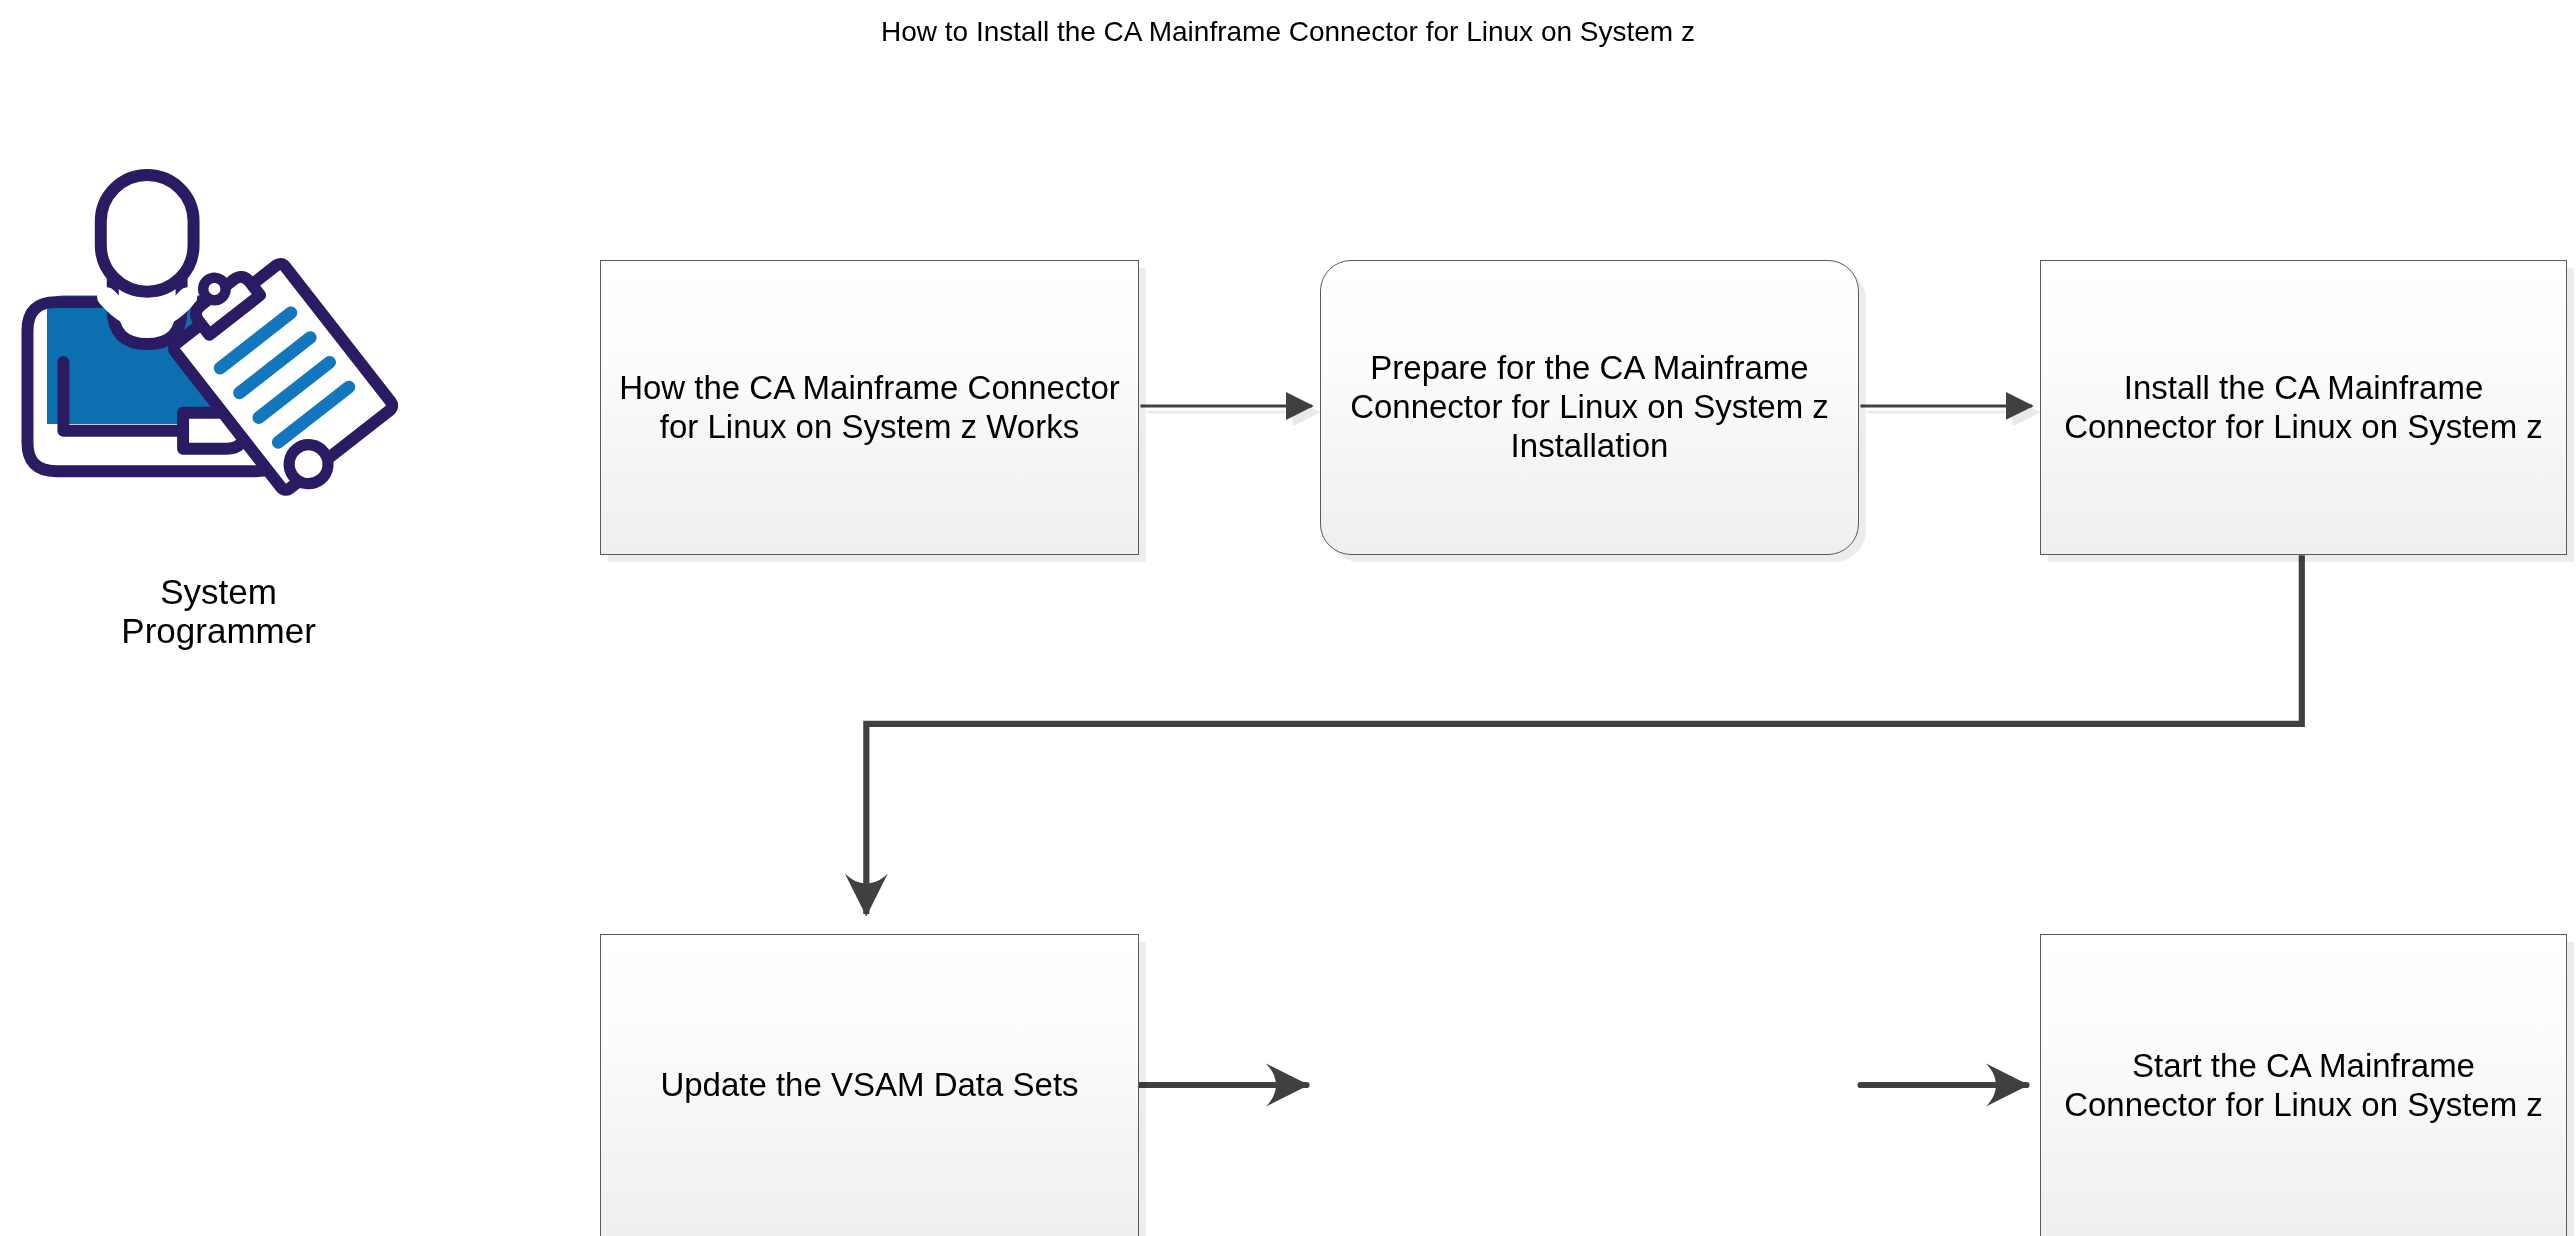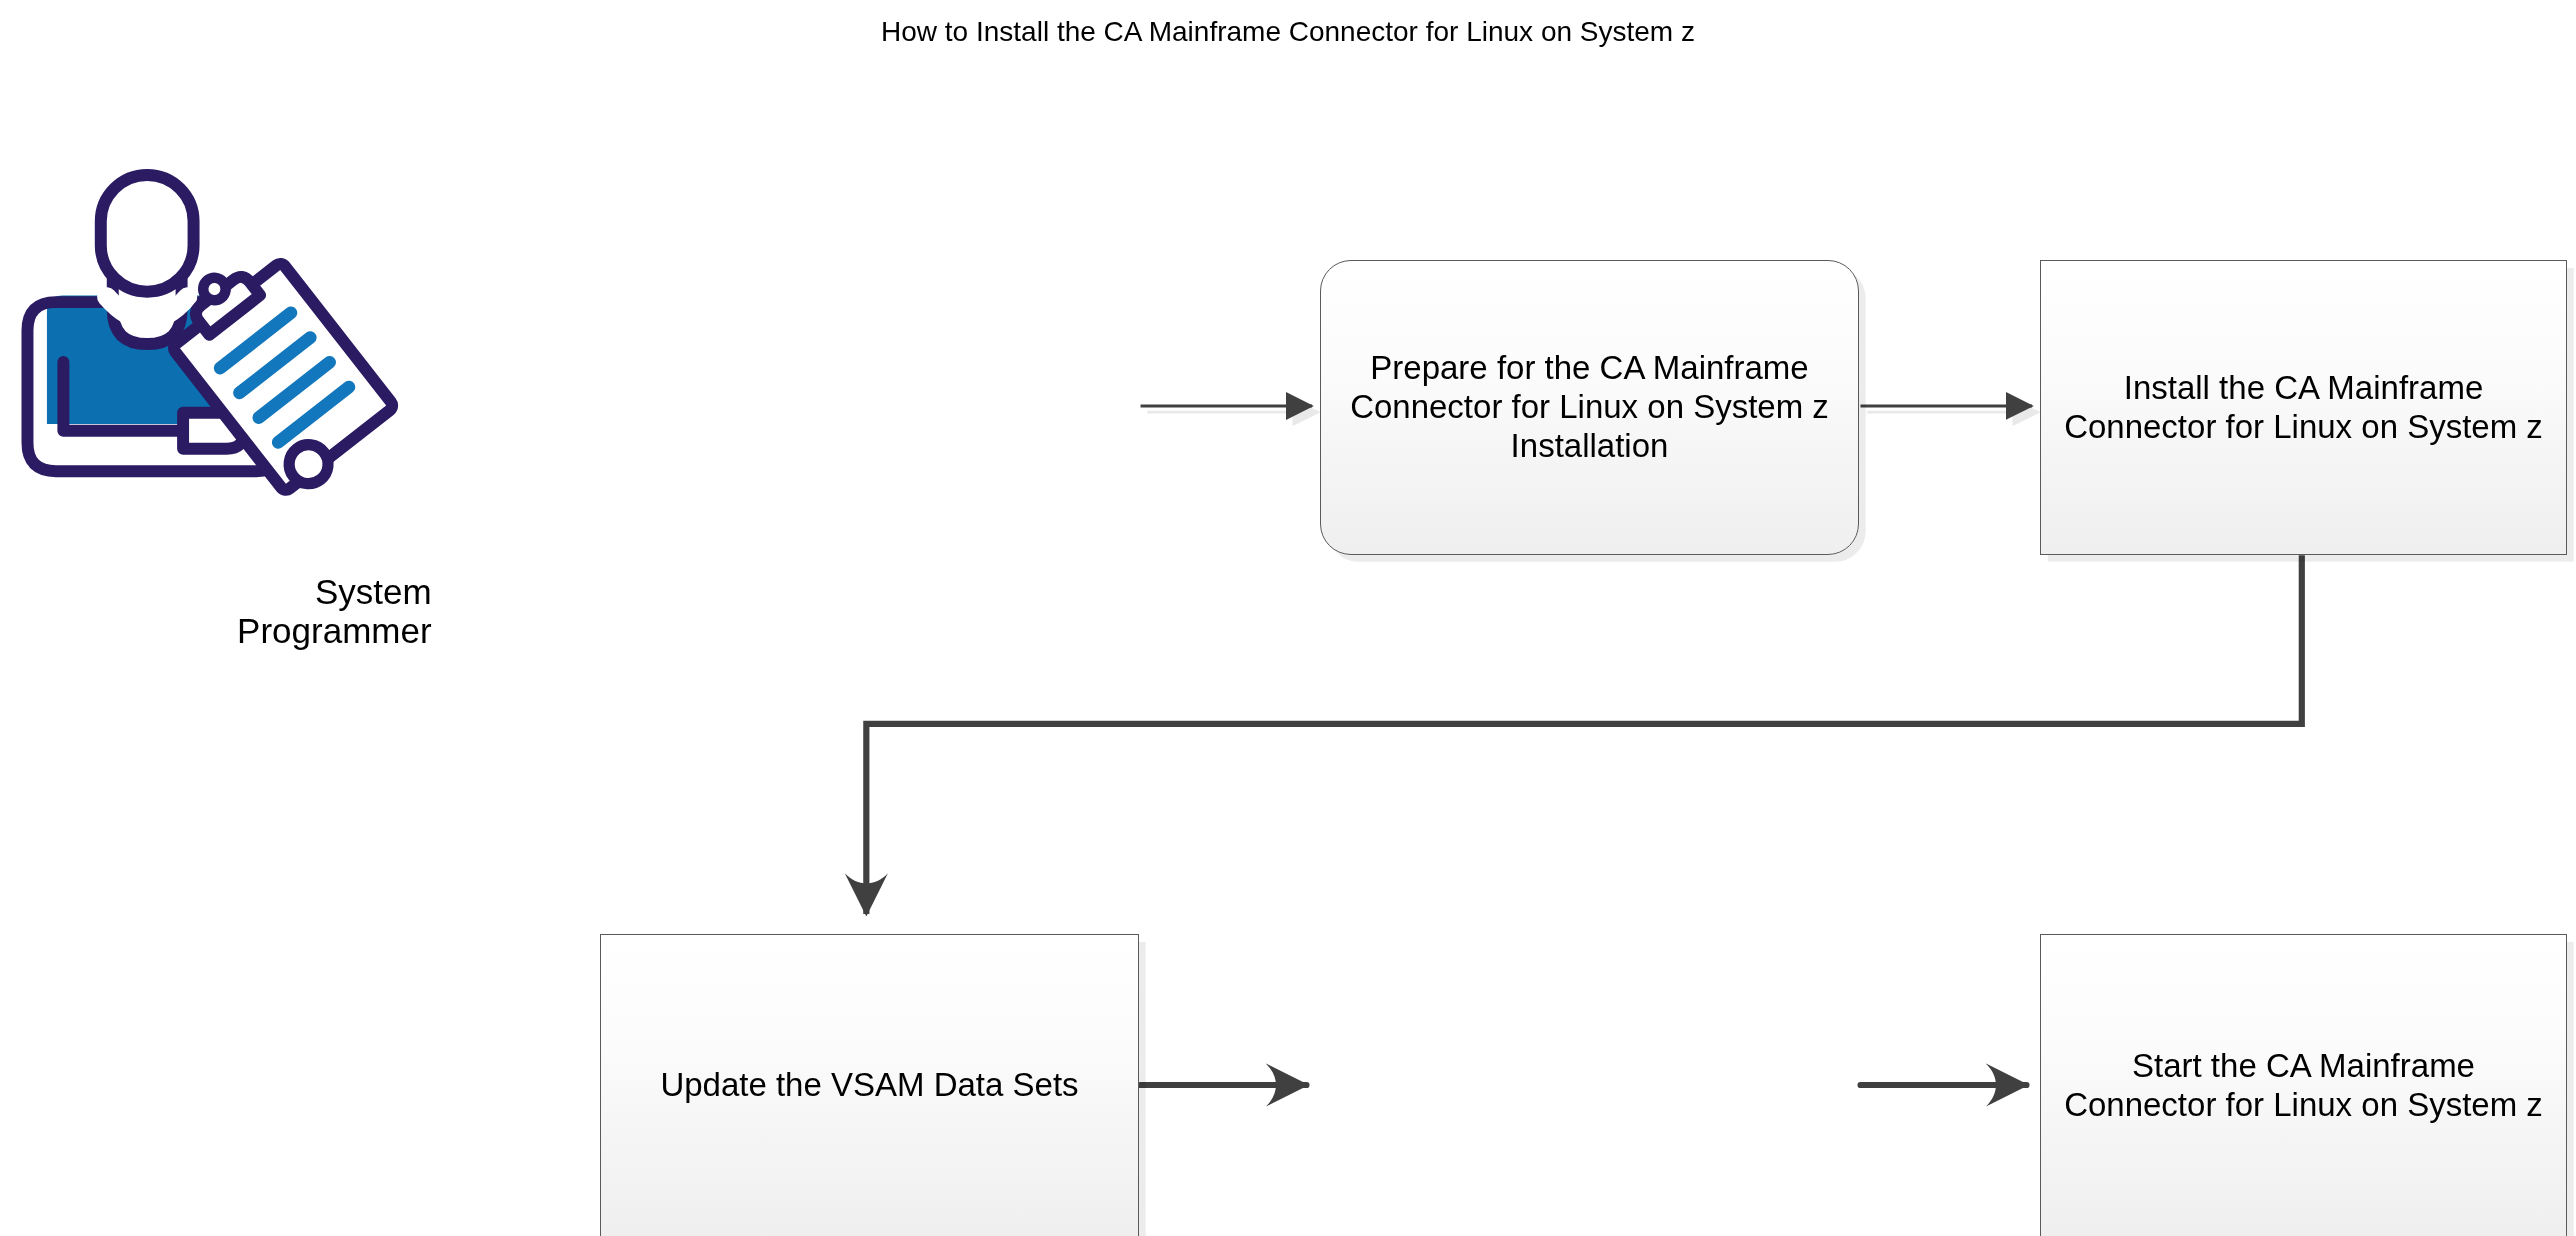--- a/index.html
+++ b/index.html
@@ -41,21 +41,21 @@
     width: 426px;
   }
   #persona-icon {
     display: block;
     margin: 0 auto;
     width: 404px;
     height: 426px;
   }
   #persona-label {
     margin-top: 5.6px;
-    text-align: right;
+    text-align: center;
     font-size: 35px;
     line-height: 1.12;
     color: #000000;
   }
   #persona-label span { display: block; }
 
   
   .node {
     position: absolute;
     box-sizing: border-box;
@@ -161,20 +161,23 @@
 
     <line x1="3318" y1="724" x2="3624" y2="724" stroke="#404040" stroke-width="5" marker-end="url(#head-solid)"></line>
 
     <path d="M4105 990 L4105 1291 L1545 1291 L1545 1630" fill="none" stroke="#404040" stroke-width="11" stroke-linecap="butt" stroke-linejoin="miter" marker-end="url(#head-barbed)"></path>
 
     <line x1="2034" y1="1935" x2="2330" y2="1935" stroke="#404040" stroke-width="11" stroke-linecap="round" marker-end="url(#head-barbed)"></line>
 
     <line x1="3318" y1="1935" x2="3614" y2="1935" stroke="#404040" stroke-width="11" stroke-linecap="round" marker-end="url(#head-barbed)"></line>
   </svg>
 
+  <div class="node" id="node-how-it-works">
+    <div class="node-label">How the CA Mainframe Connector for Linux on System z Works</div>
+  </div>
 
   <div class="node" id="node-prepare">
     <div class="node-label">Prepare for the CA Mainframe Connector for Linux on System z Installation</div>
   </div>
 
   <div class="node" id="node-install-cmc">
     <div class="node-label">Install the CA Mainframe Connector for Linux on System z</div>
   </div>
 
   <div class="node" id="node-update-vsam">

